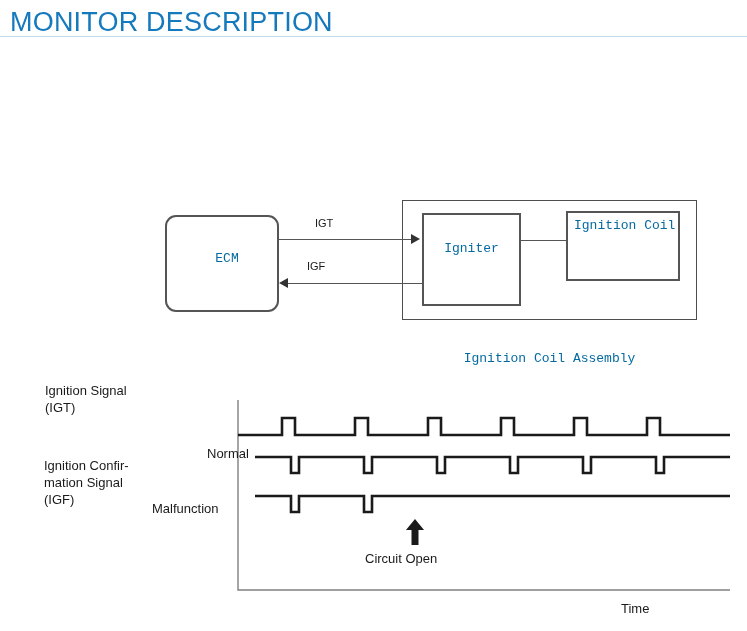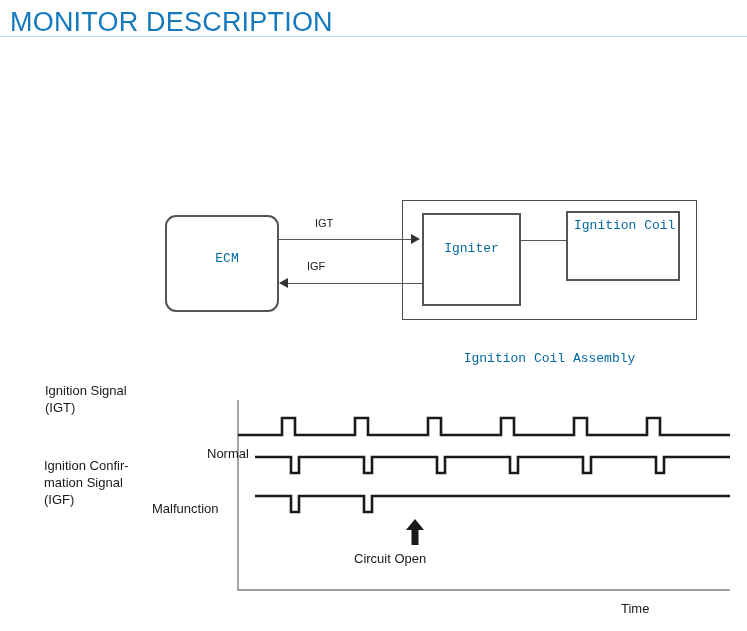--- a/index.html
+++ b/index.html
@@ -161,21 +161,21 @@
     position: absolute;
     font-size: 13px;
     line-height: 17px;
     color: #1a1a1a;
     white-space: nowrap;
   }
   #igt-caption { left: 45px; top: 382px; }
   #igf-caption { left: 44px; top: 457px; }
   #normal-label { left: 176px; top: 445px; margin-left: 31px; }
   #malfunction-label { left: 152px; top: 500px; }
-  #circuit-open-label { left: 354px; top: 550px; text-align: center; }
+  #circuit-open-label { left: 365px; top: 550px; text-align: center; }
   #time-label { left: 621px; top: 600px; text-align: right; }
 </style>
 </head>
 <body>
 
 <div id="page-title">MONITOR DESCRIPTION</div>
 <div id="title-rule"></div>
 
 <div class="diagram">
 

